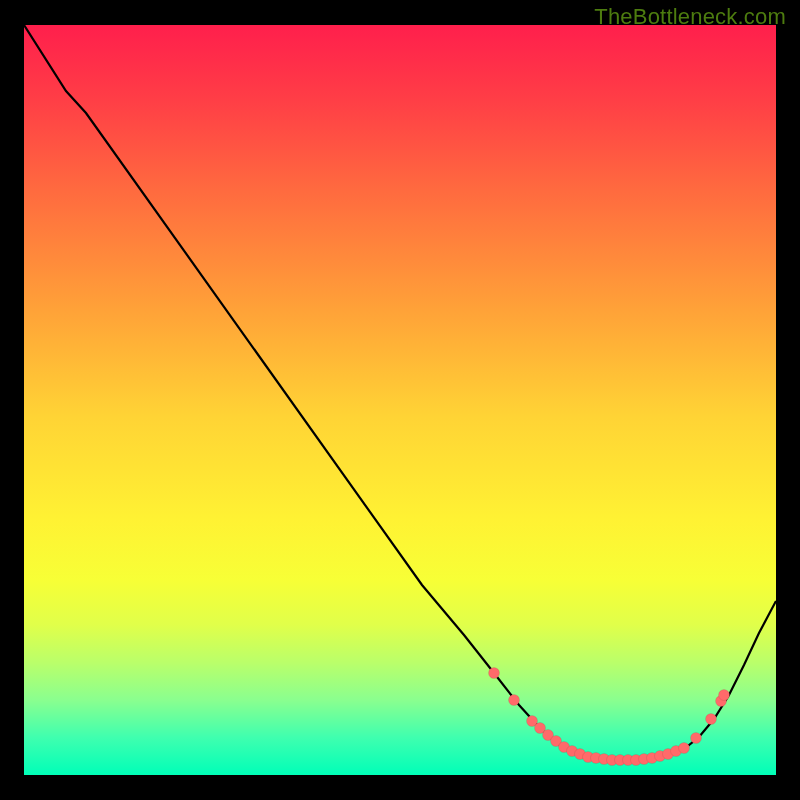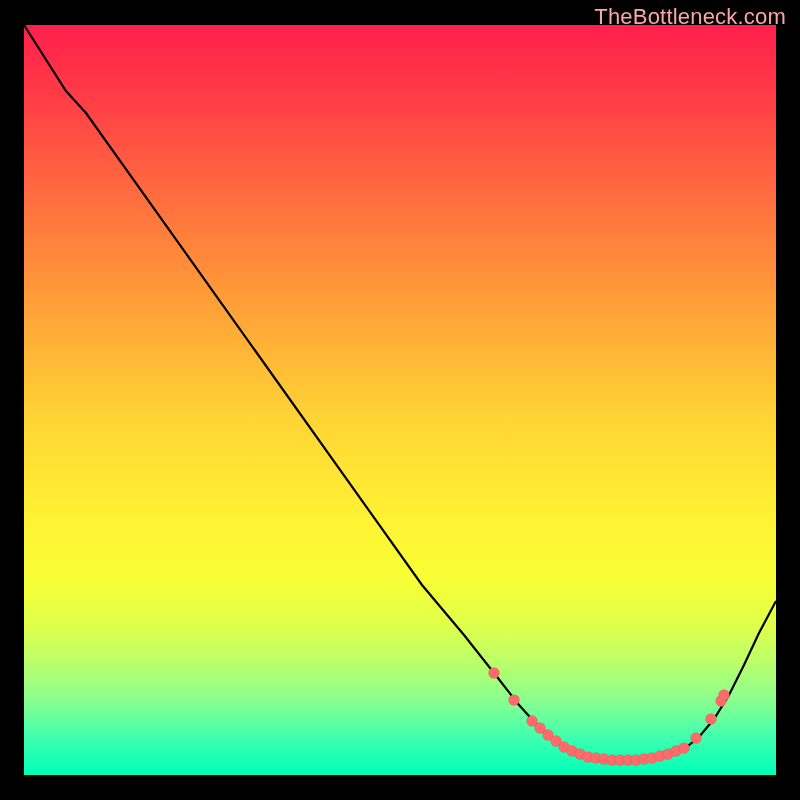--- a/index.html
+++ b/index.html
@@ -38,21 +38,21 @@
       #baff6a 85%,
       #8aff8f 90%,
       #3fffaf 95%,
       #00ffb8 100%
     );
   }
   .watermark {
     position: absolute;
     top: 4px;
     right: 14px;
-    color: #fca5a5;
+    color: #4d7c0f;
     font-size: 22px;
     font-weight: 500;
     letter-spacing: 0.2px;
     font-family: Arial, Helvetica, sans-serif;
   }
   svg.curve {
     position: absolute;
     left: 0;
     top: 0;
     width: 752px;

